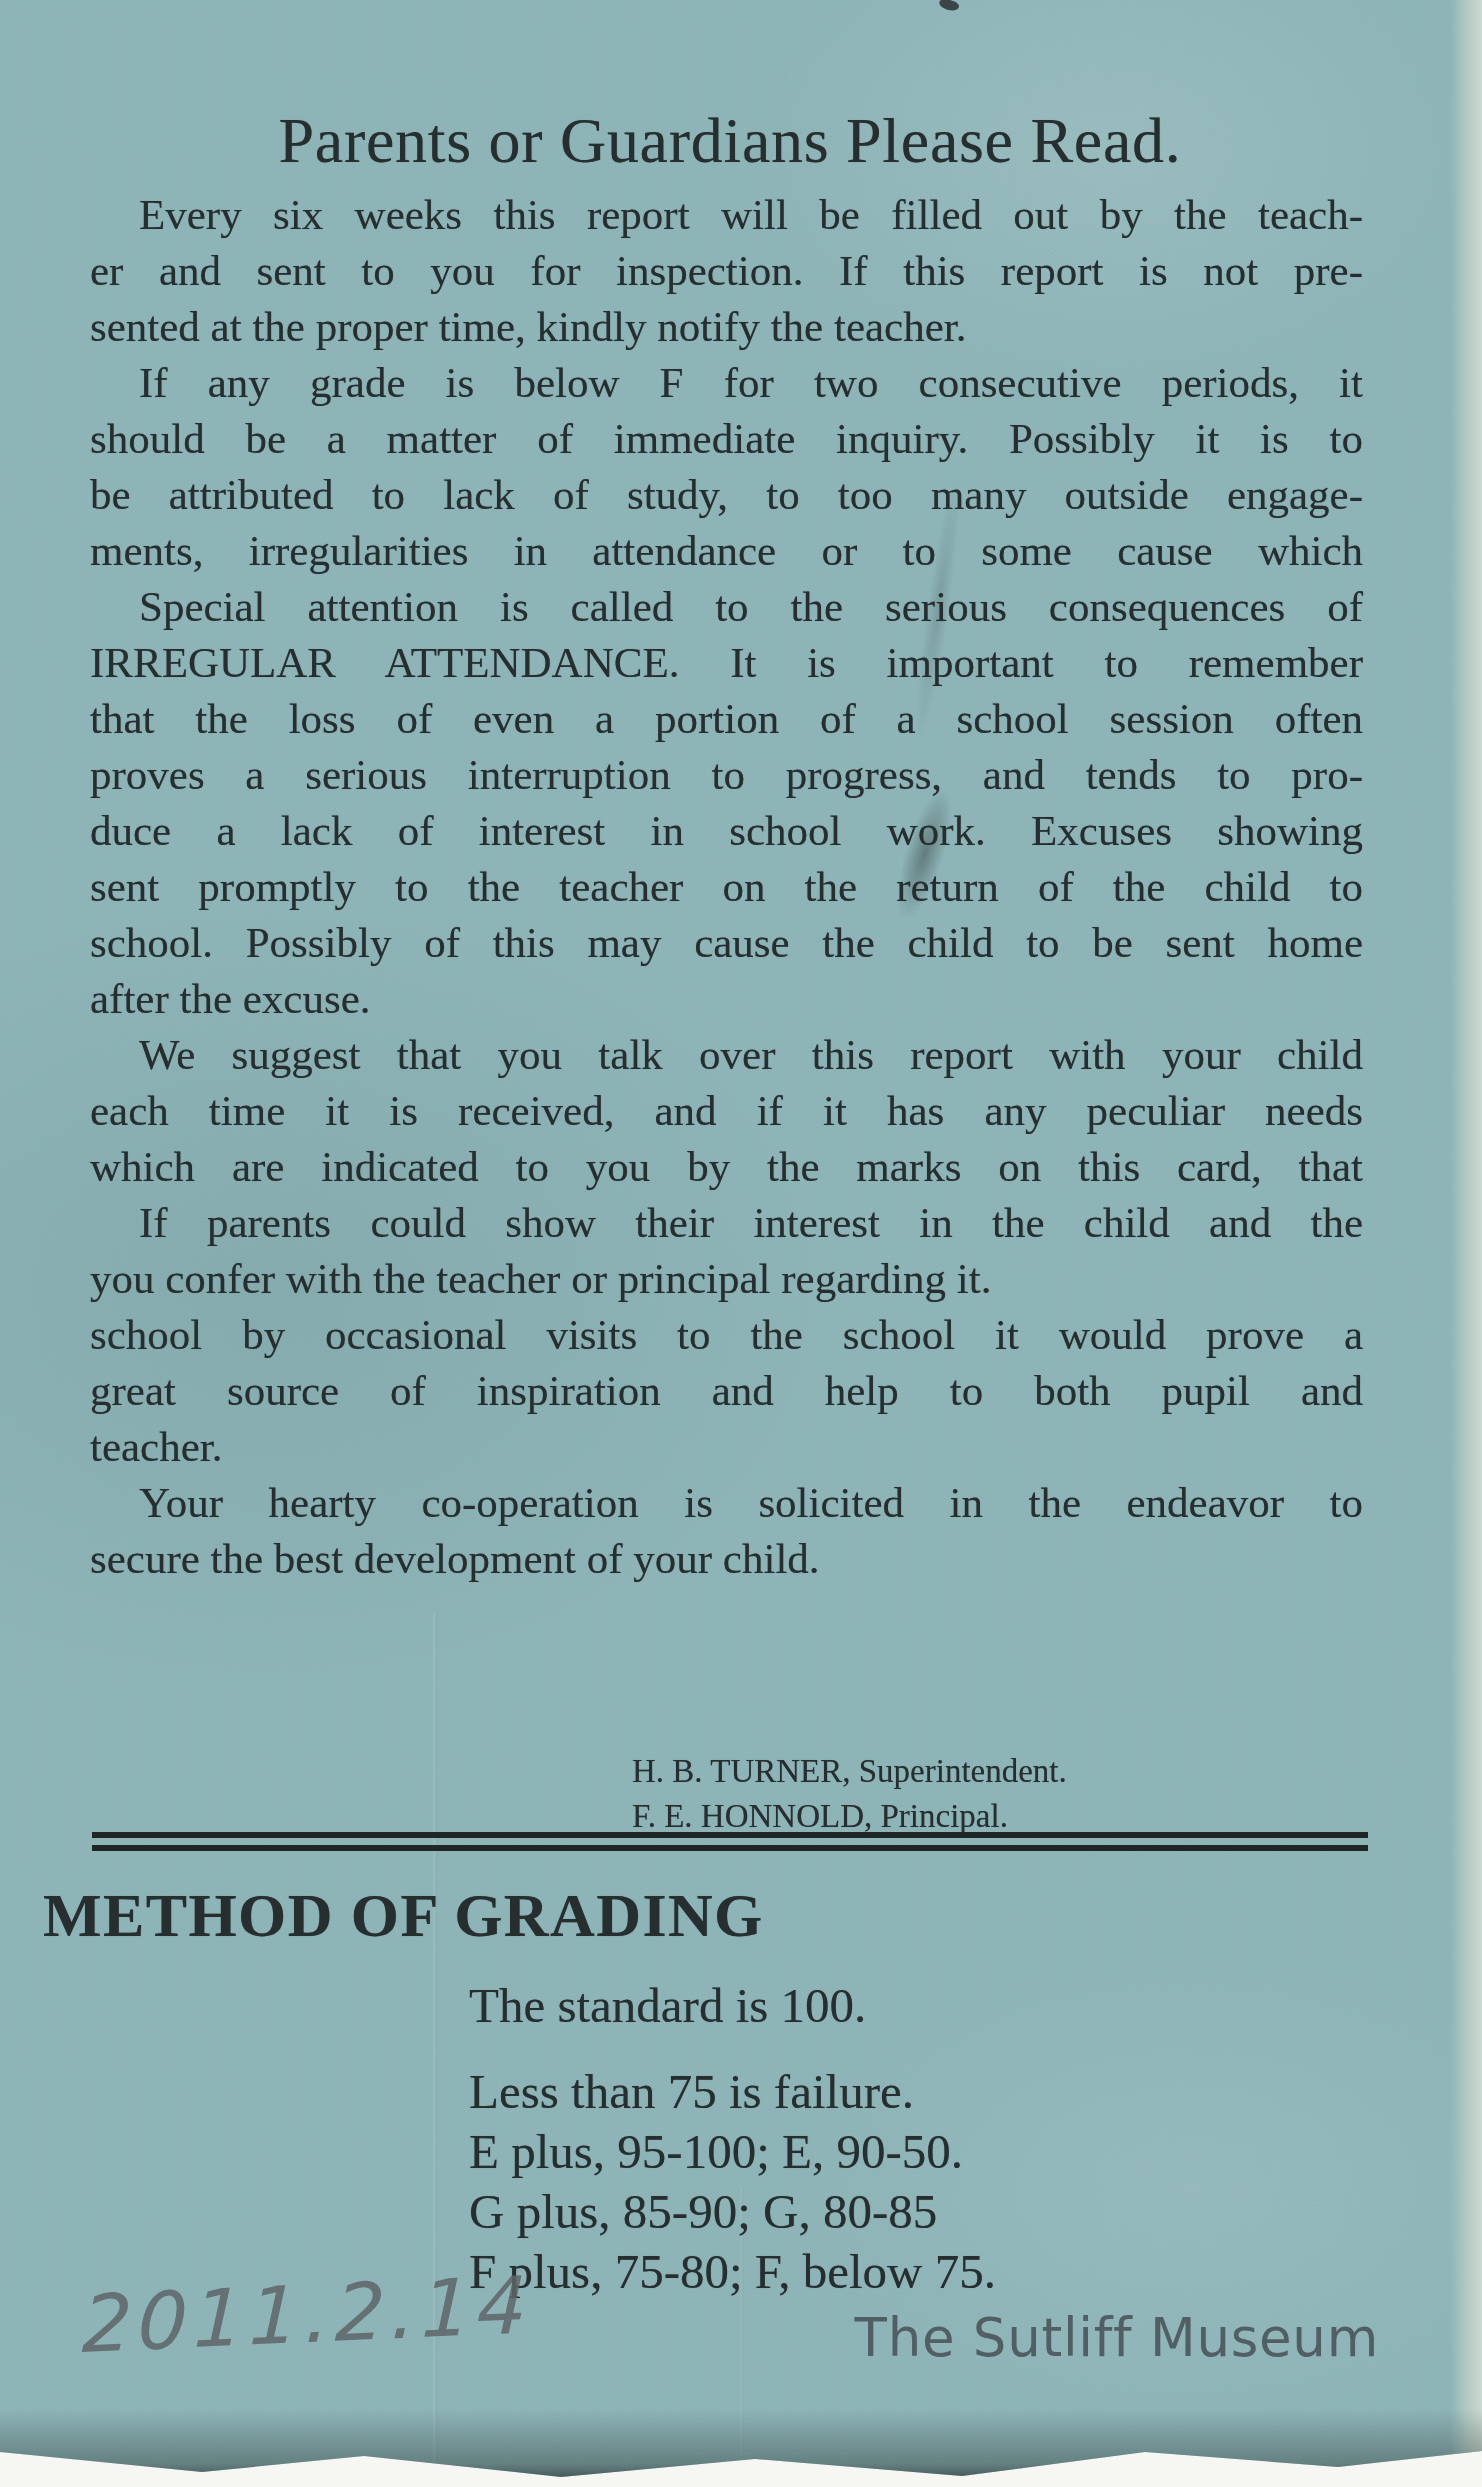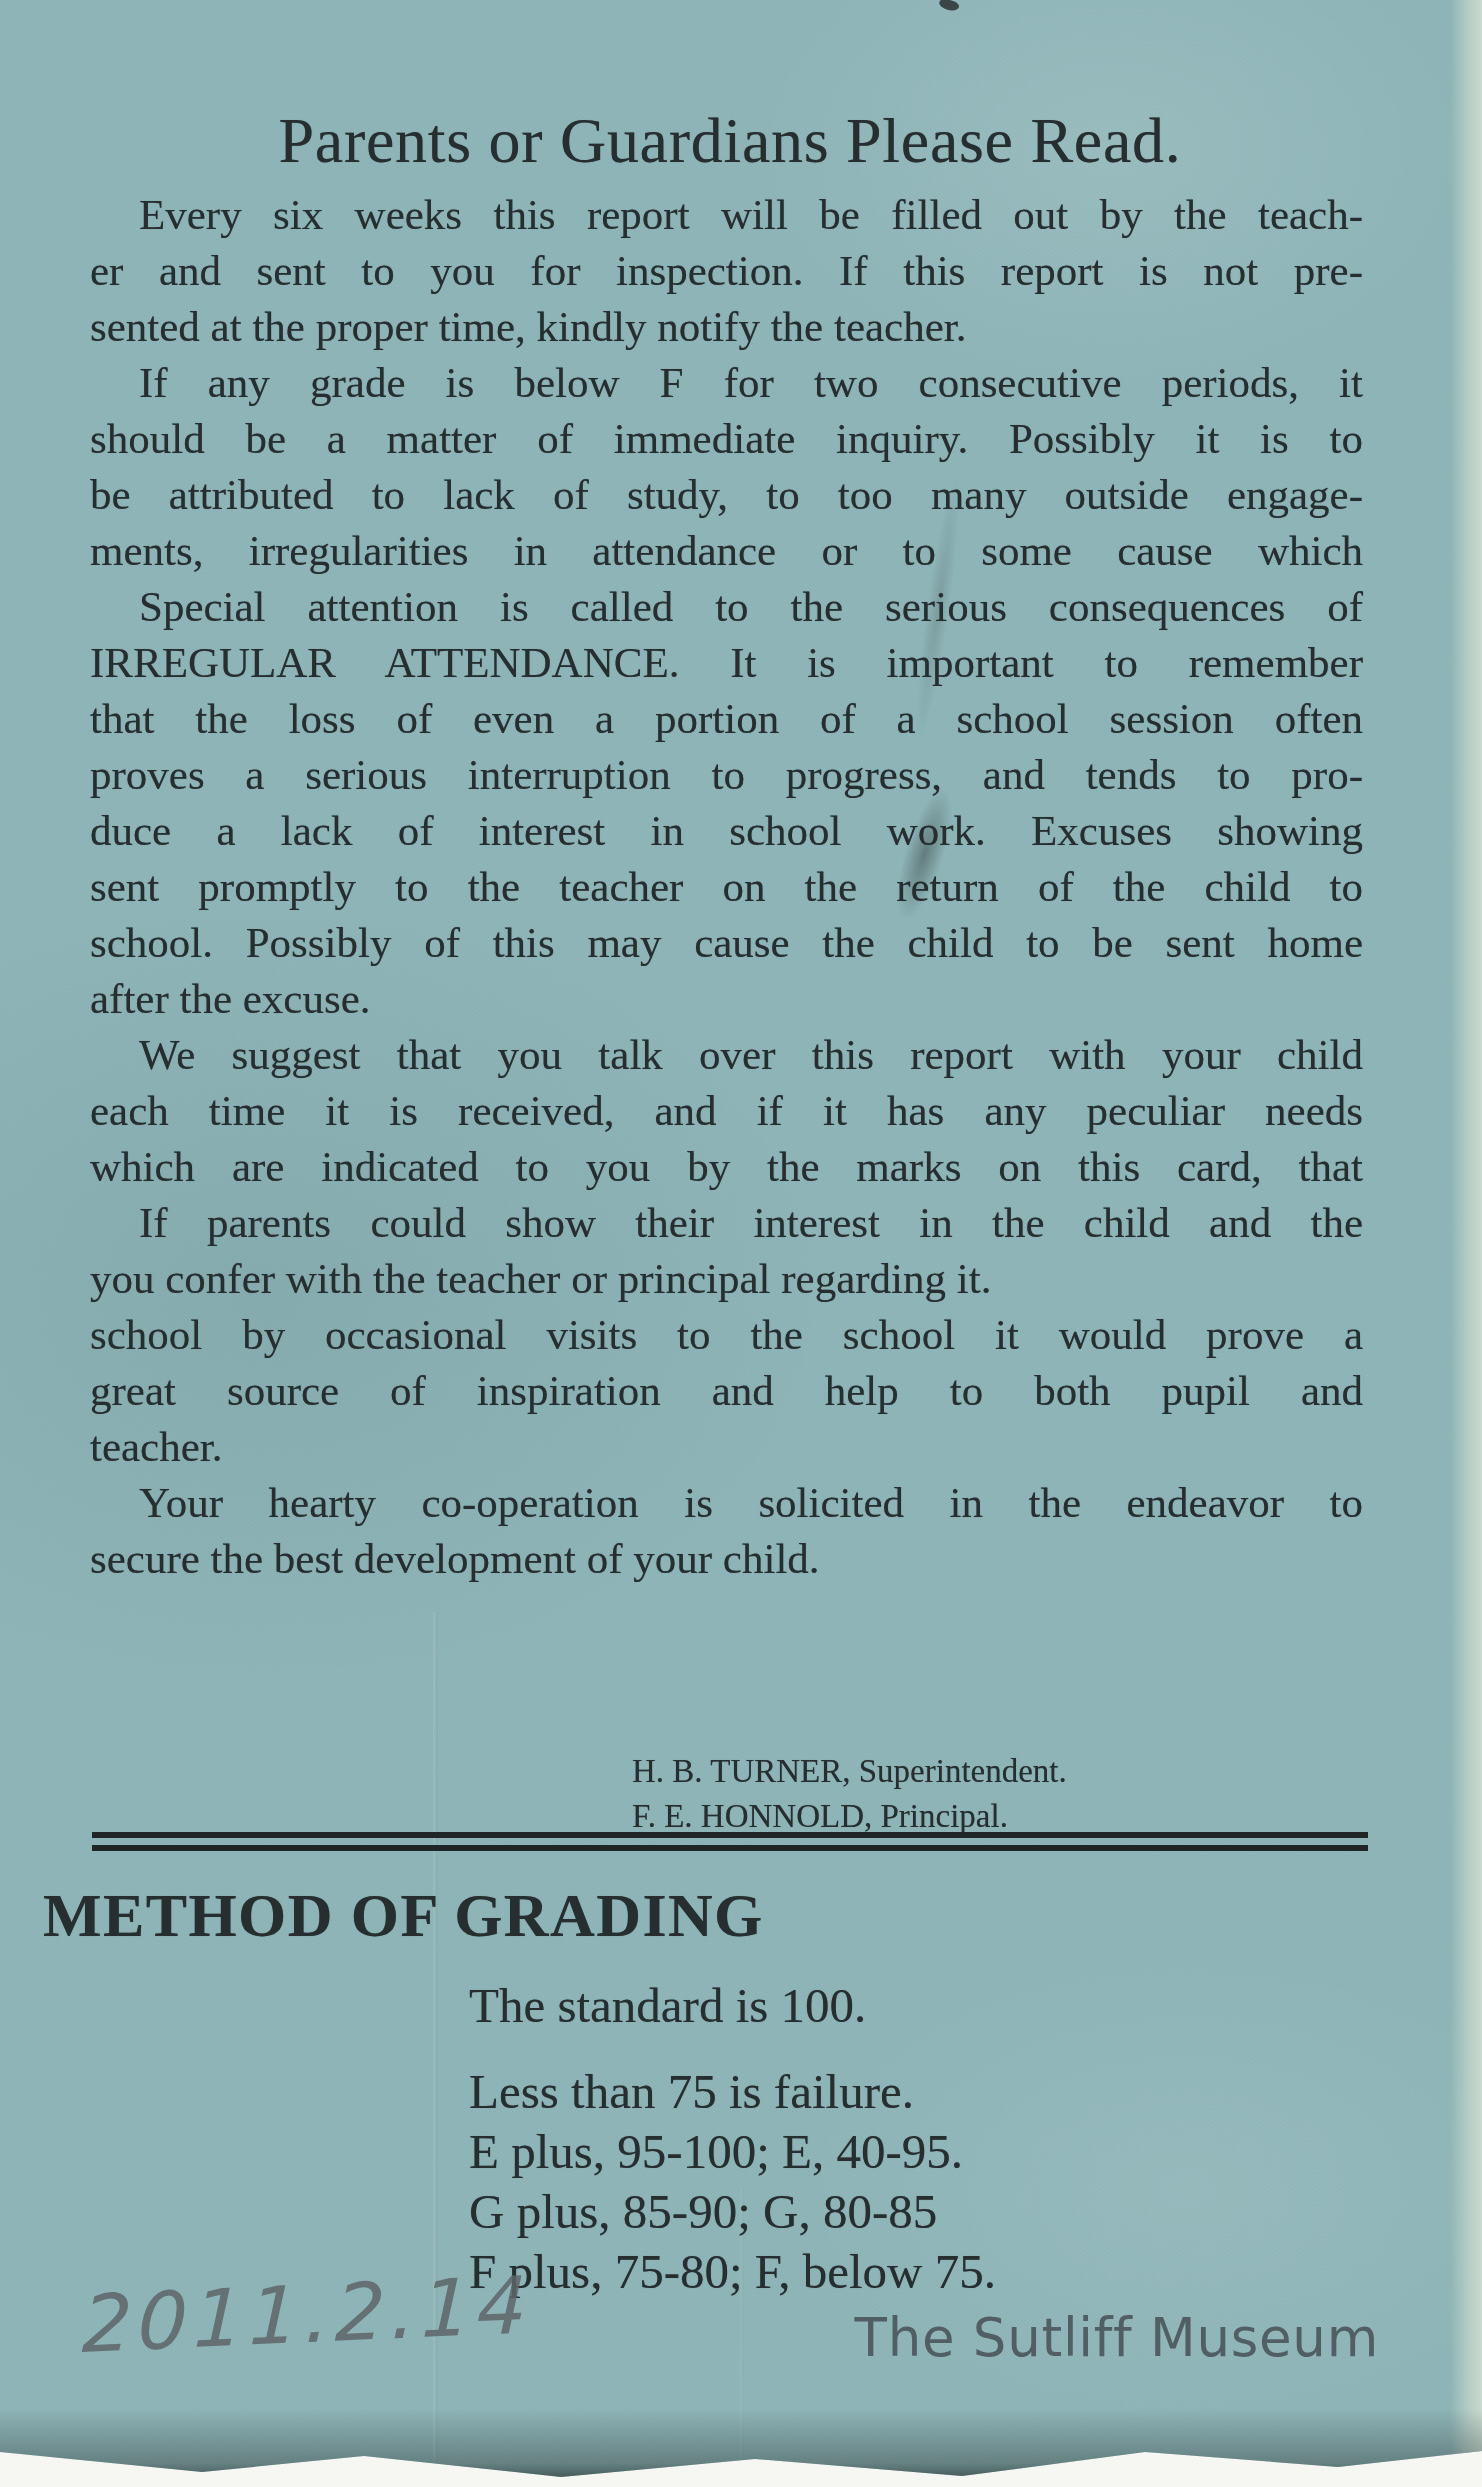--- a/index.html
+++ b/index.html
@@ -111,21 +111,21 @@
         </div>
 
         <div class="divider"></div>
 
         <div class="grading-heading ink">METHOD OF GRADING</div>
 
         <div class="grading-standard ink">The standard is 100.</div>
 
         <div class="grading-scale ink">
           <div>Less than 75 is failure.</div>
-          <div>E plus, 95-100; E, 40-95.</div>
+          <div>E plus, 95-100; E, 90-50.</div>
           <div>G plus, 85-90; G, 80-85</div>
           <div>F plus, 75-80; F, below 75.</div>
         </div>
 
         <div class="accession">2011.2.14</div>
 
         <div class="watermark">The Sutliff Museum</div>
 
       </div>
     </div>

